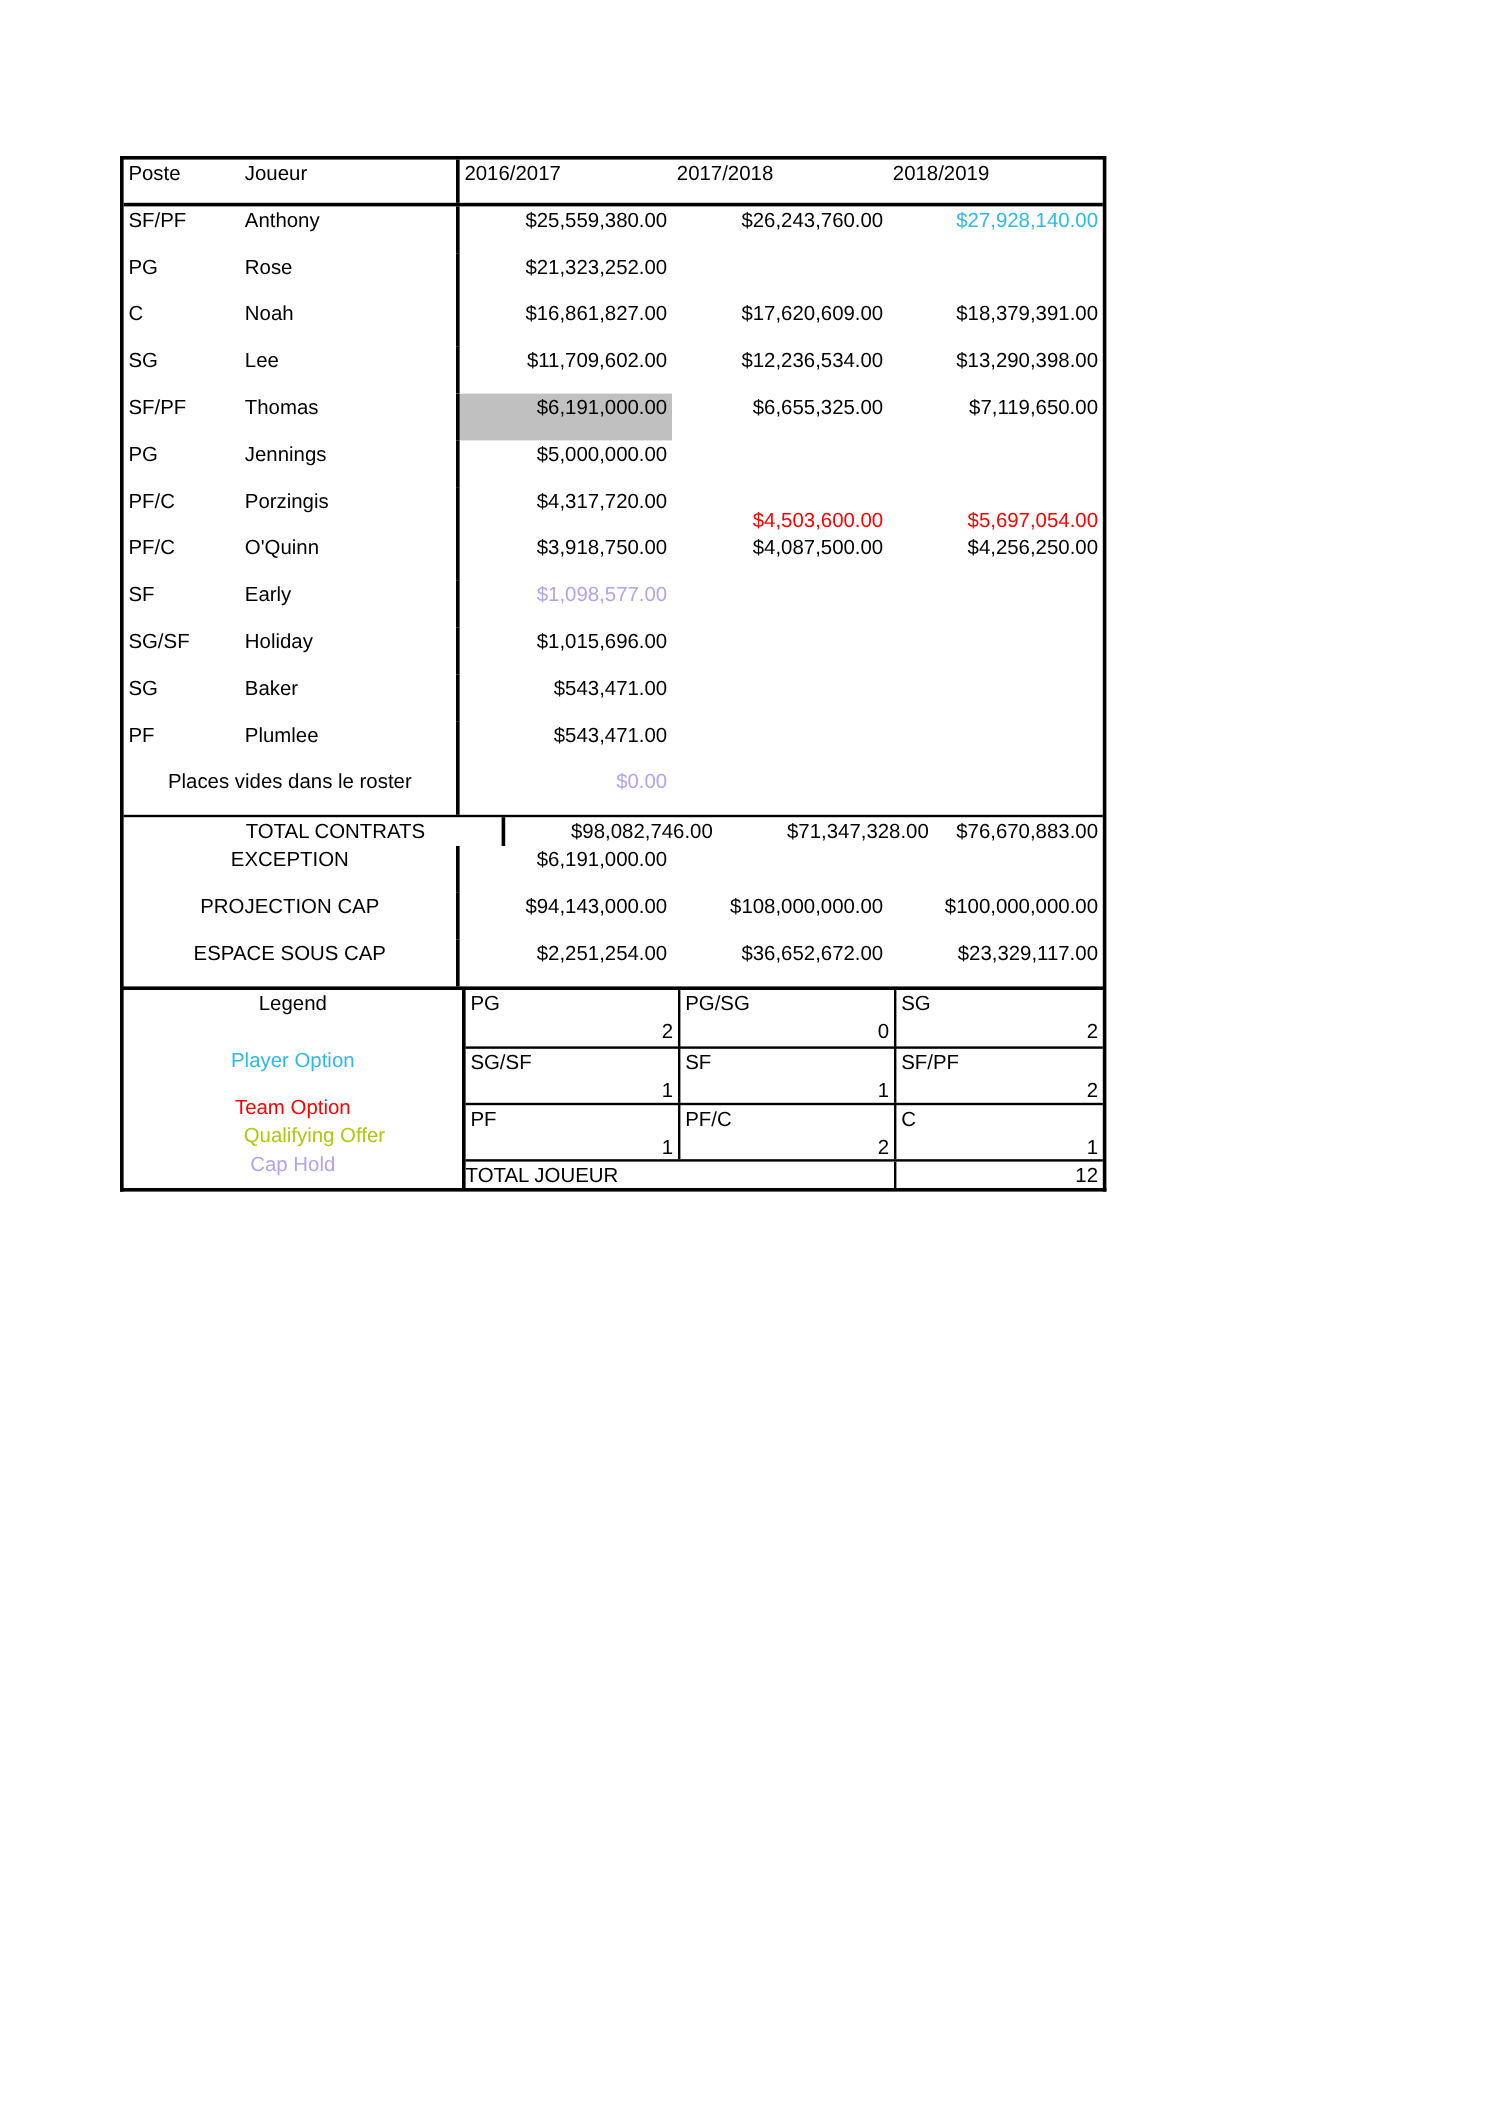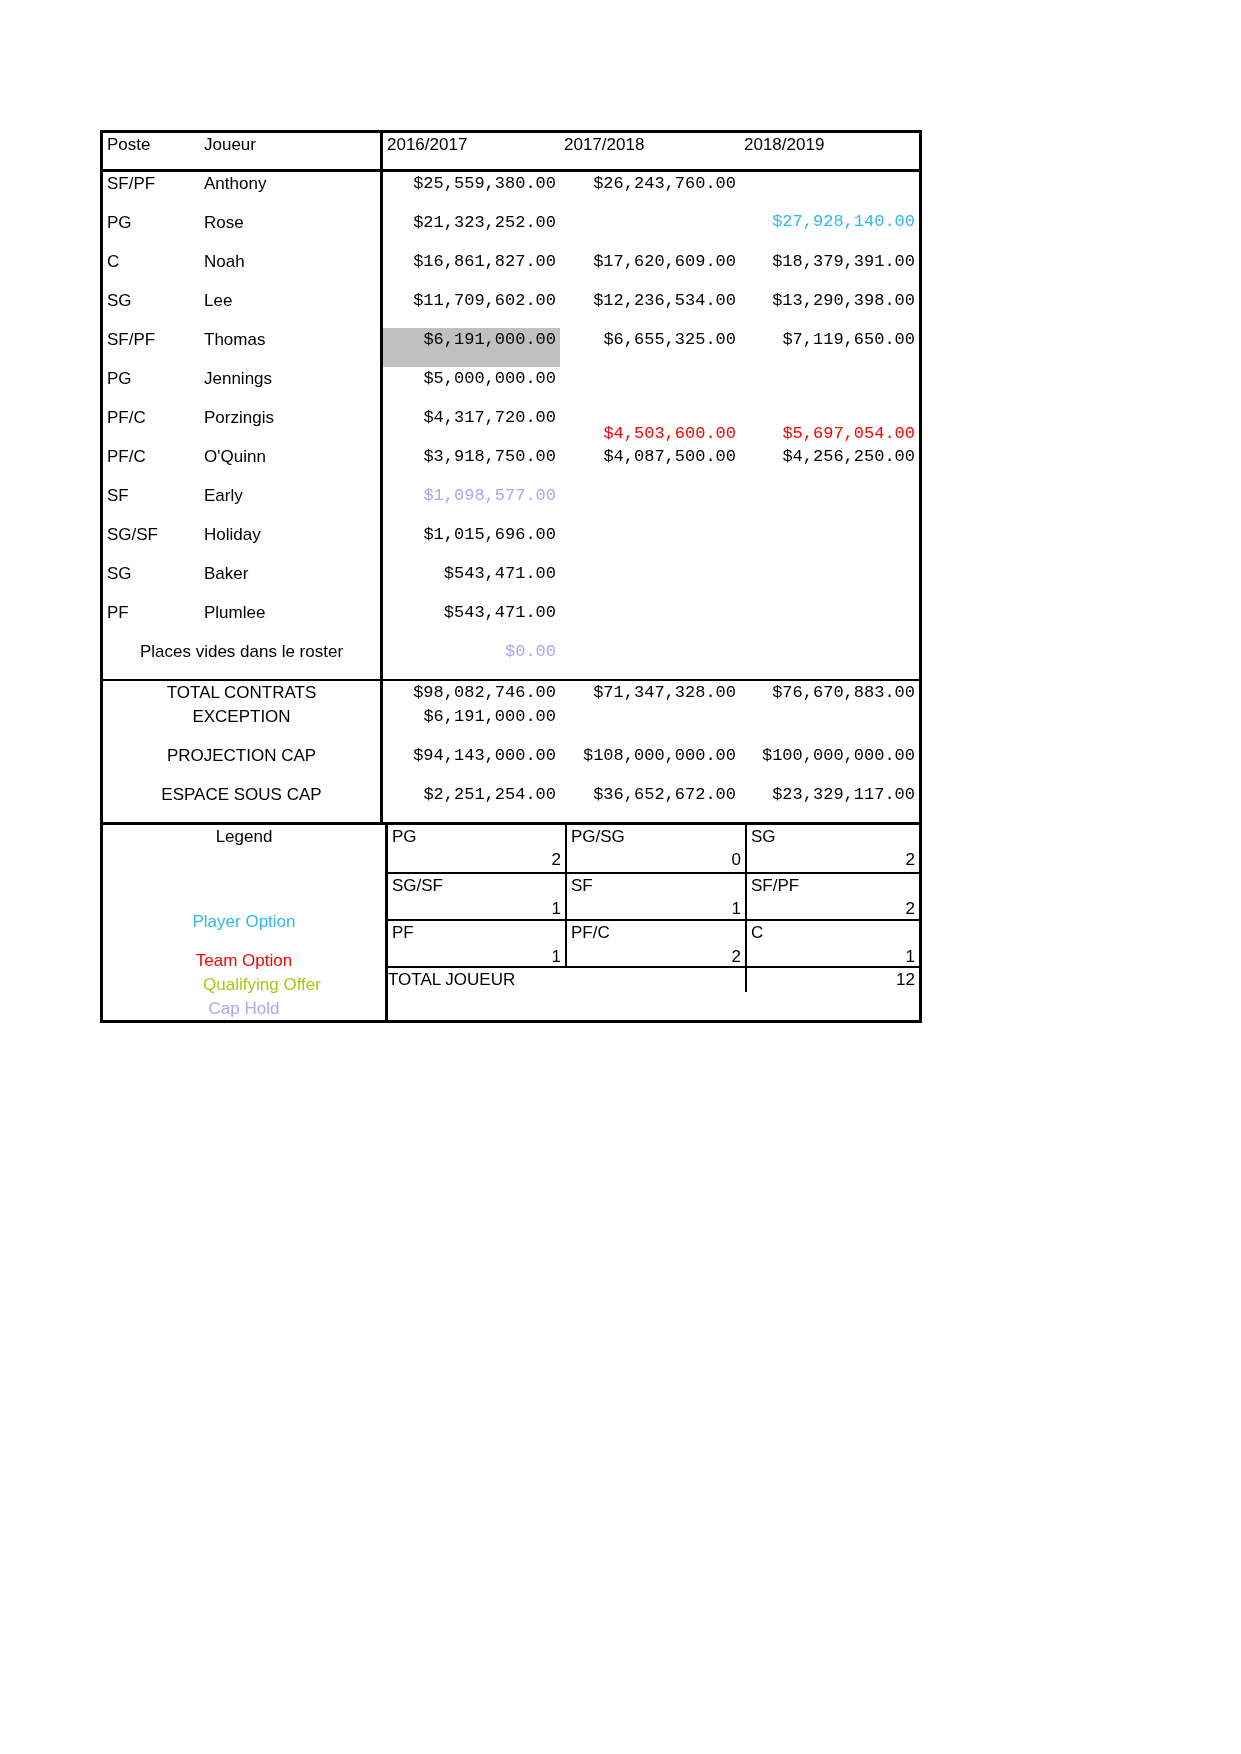--- a/index.html
+++ b/index.html
@@ -11,28 +11,28 @@
   .sheet { position:absolute; left:100px; top:130px; width:822px; }
 
   
   .tbl { border:3px solid #000; background:#fff; }
   .row {
     display:grid;
     grid-template-columns:97px 180px 180px 180px 1fr;
     height:39px; line-height:23.4px;
   }
   .cell { padding:0 4px; white-space:nowrap; }
-  .cell.money { text-align:right;font-family:Liberation Mono, monospace; }
+  .cell.money { text-align:right; }
   .cell.sep { border-left:3px solid #000; }
   .header-row { border-bottom:3px solid #000; }
   .label-span { grid-column:1 / 3; text-align:center; }
-  #summary-rows .row:first-child { border-top:2px solid #000; height:25.6px; }
+  #summary-rows .row:first-child { border-top:2px solid #000; height:25.6px;padding-left:38px; }
 
   
-  .player-option    { color:var(--player-option);margin-top:38px; }
+  .player-option    { color:var(--player-option); }
   .team-option      { color:var(--team-option);margin-top:16px; }
   .qualifying-offer { color:var(--qualifying-offer);padding-left:36px; }
   .cap-hold         { color:var(--cap-hold); }
   .highlight        { background:var(--highlight); }
 
   
   .bottom { display:flex; border:3px solid #000; border-top:none; background:#fff; }
   .legend-box { width:285px; border-right:3px solid #000; text-align:center; }
   .legend-line { height:23.6px; line-height:23.6px; }
   .right-area { flex:1; }

